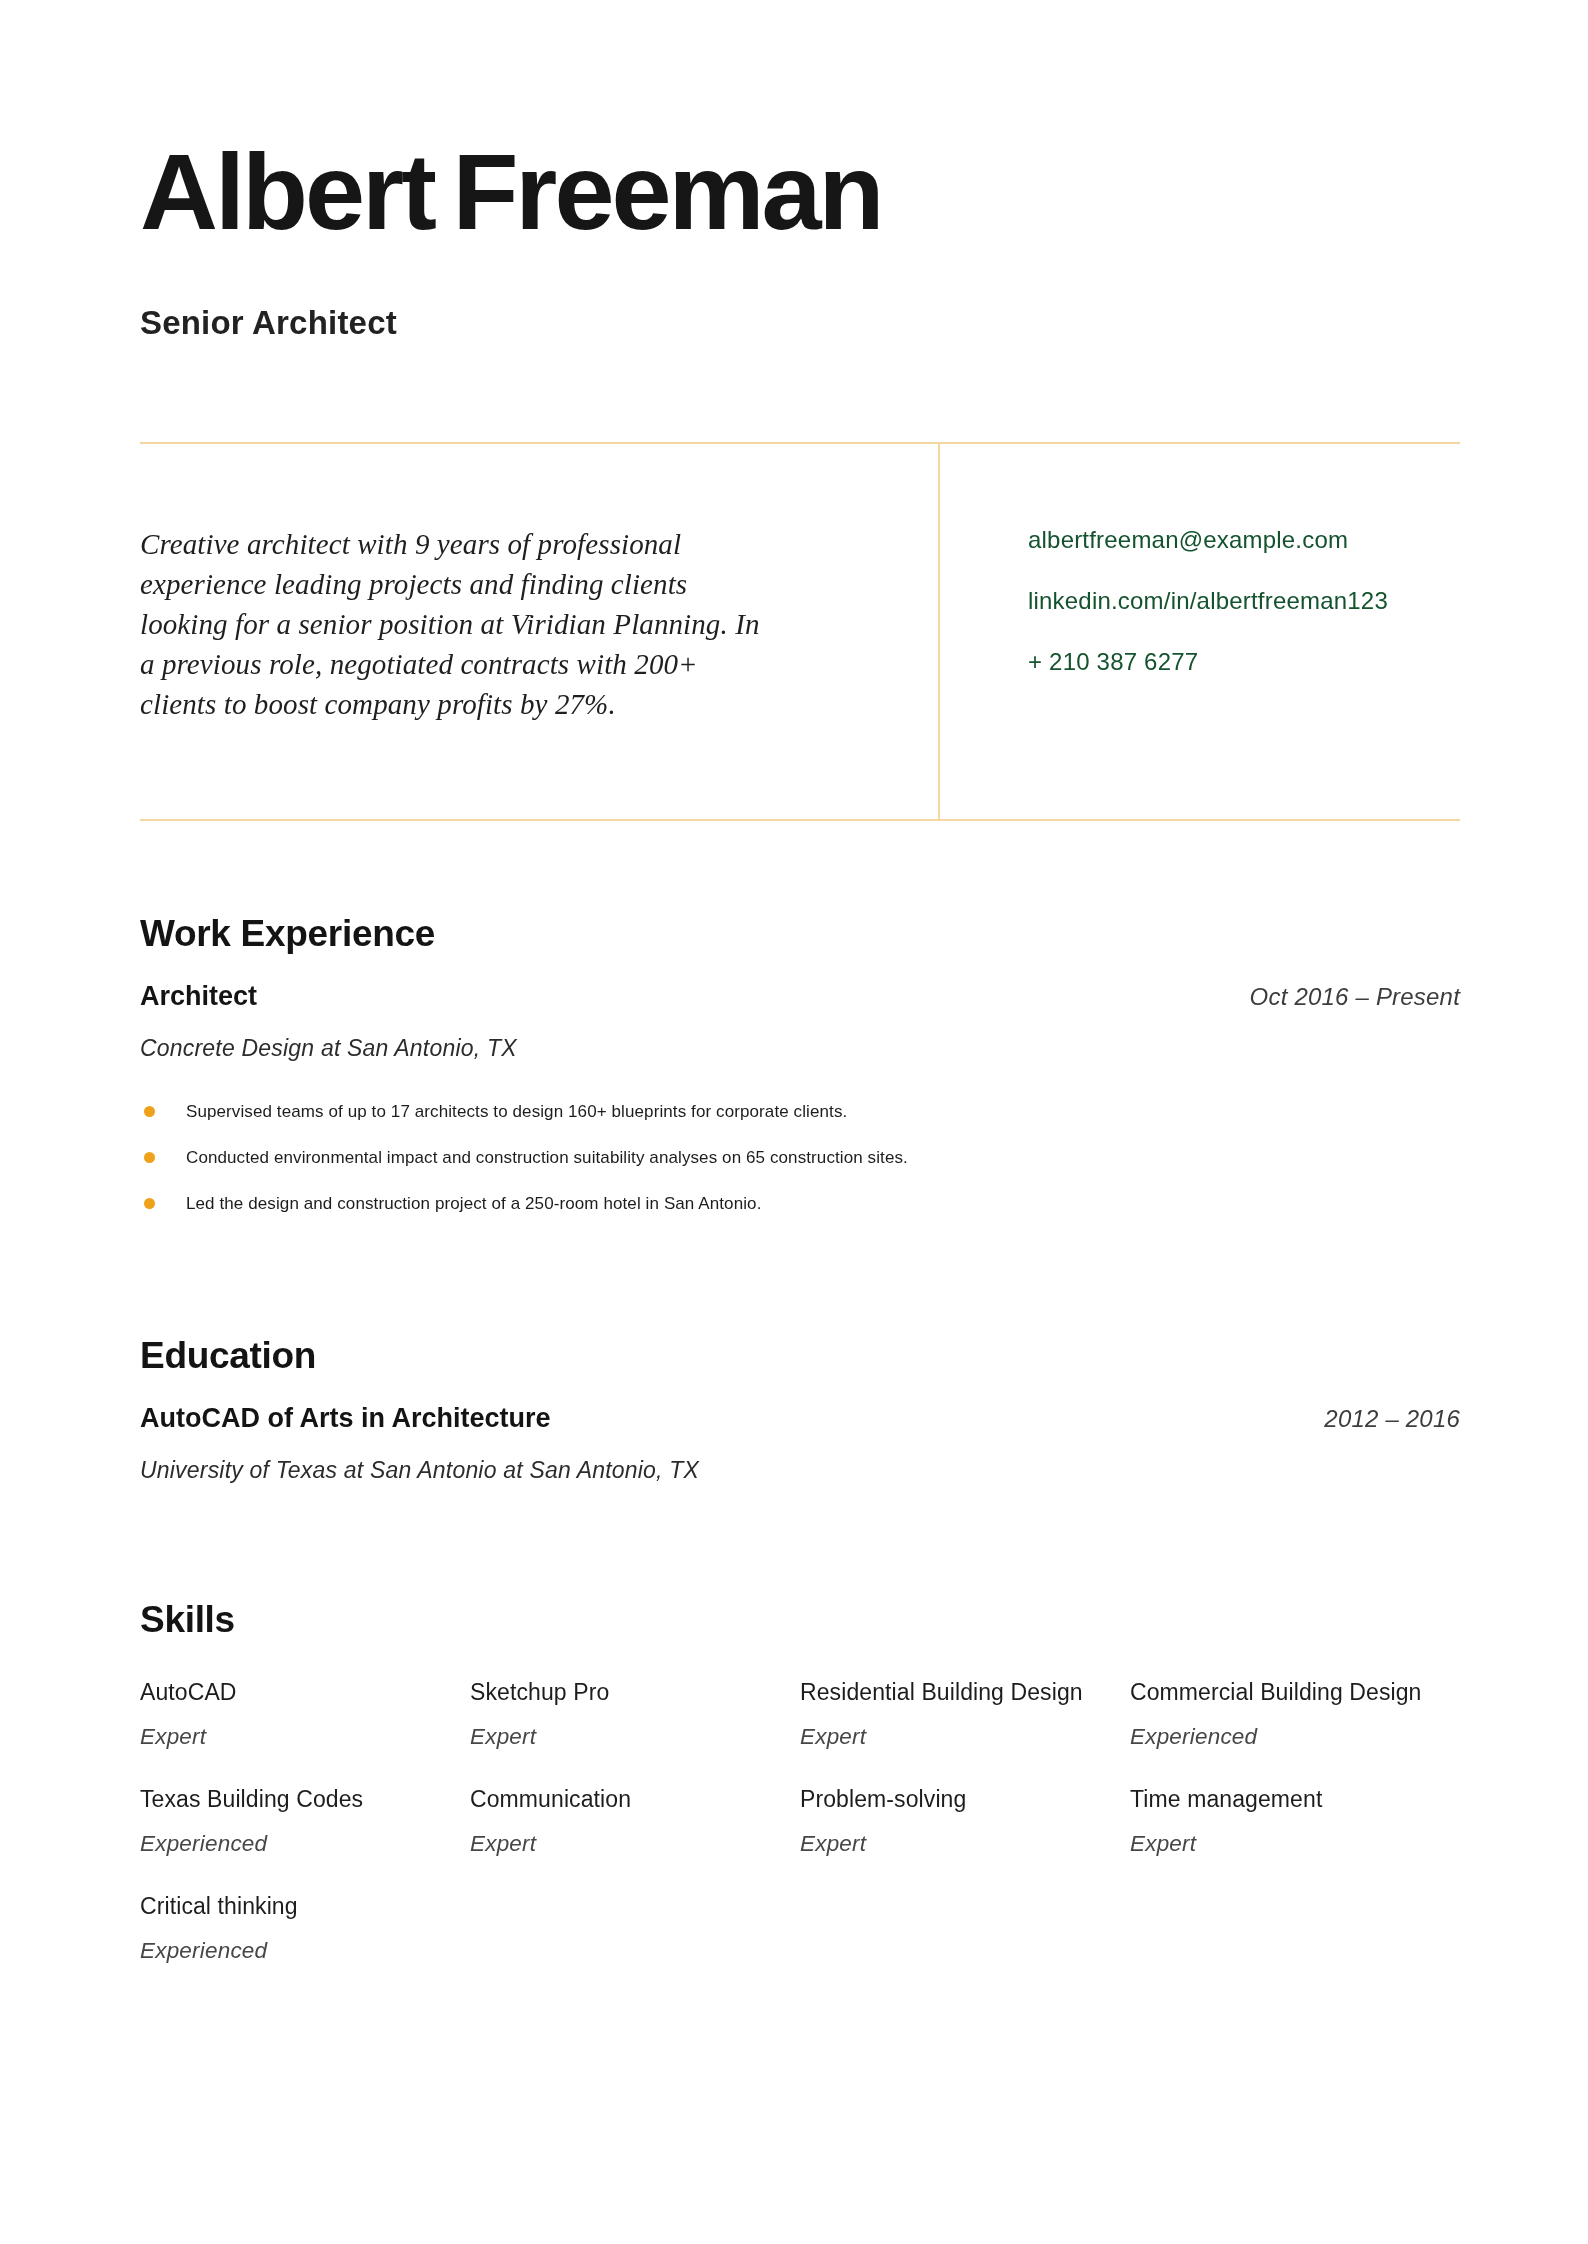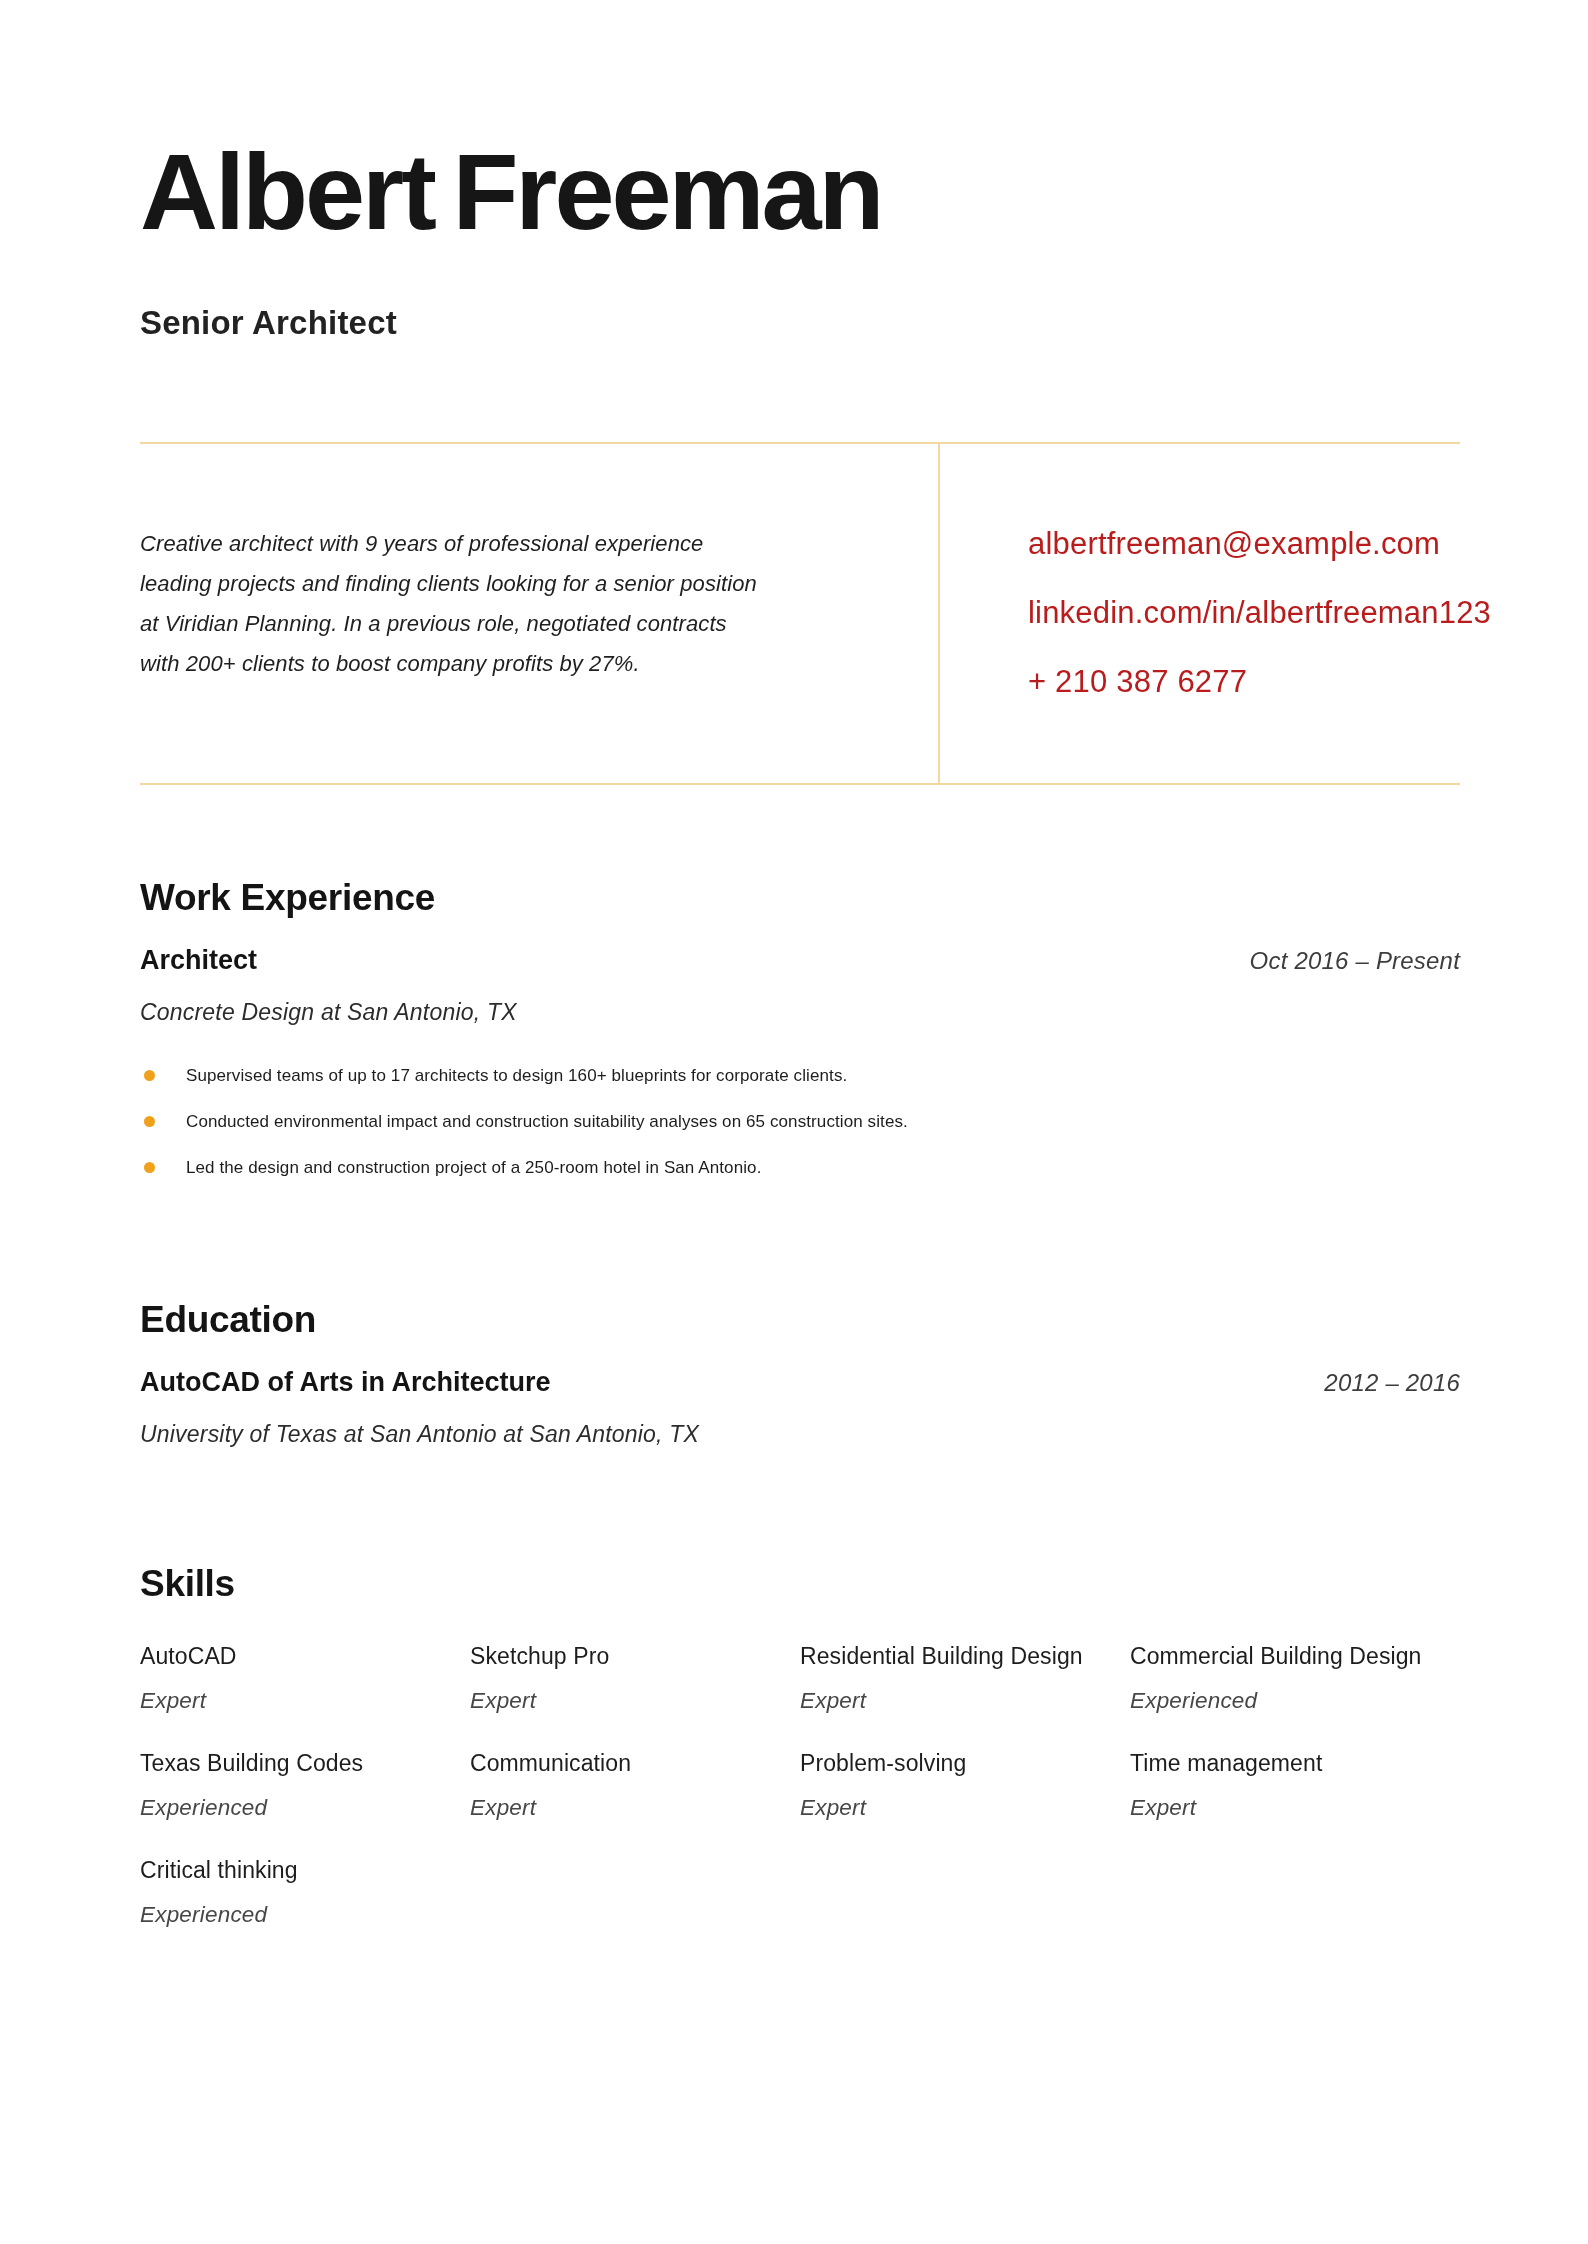--- a/index.html
+++ b/index.html
@@ -27,25 +27,25 @@
     margin-top:100px;
     border-top:2px solid var(--divider);
     border-bottom:2px solid var(--divider);
     display:flex;min-height:343px;
   }
   .intro-left{
     width:800px;flex:0 0 800px;border-right:2px solid var(--divider);
     padding:80px 60px 95px 0;
   }
   .summary{
-    font-style:italic;font-size:22px;line-height:40px;color:#1f1f1f;
-    max-width:625px;letter-spacing:0.1px;
+    font-style:italic;font-size:29px;line-height:40px;color:#1f1f1f;
+    max-width:625px;letter-spacing:0.1px;font-family:Liberation Serif, serif;
   }
   .intro-right{padding:82px 0 0 88px;flex:1;}
-  .contact-item{font-size:31px;color:#b91c1c;margin-bottom:33px;letter-spacing:0.2px;}
+  .contact-item{font-size:24px;color:#14532d;margin-bottom:33px;letter-spacing:0.2px;}
   .section-heading{
     font-size:37px;font-weight:700;color:#141414;letter-spacing:-0.3px;
   }
   .work-heading{margin-top:92px;}
   .entry-row{
     display:flex;justify-content:space-between;align-items:baseline;margin-top:26px;
   }
   .entry-title{font-size:27px;font-weight:700;color:#141414;}
   .entry-dates{font-size:24px;font-style:italic;color:#3d3d3d;letter-spacing:0.2px;}
   .entry-sub{margin-top:23px;font-size:23px;font-style:italic;color:#2c2c2c;letter-spacing:0.2px;}

